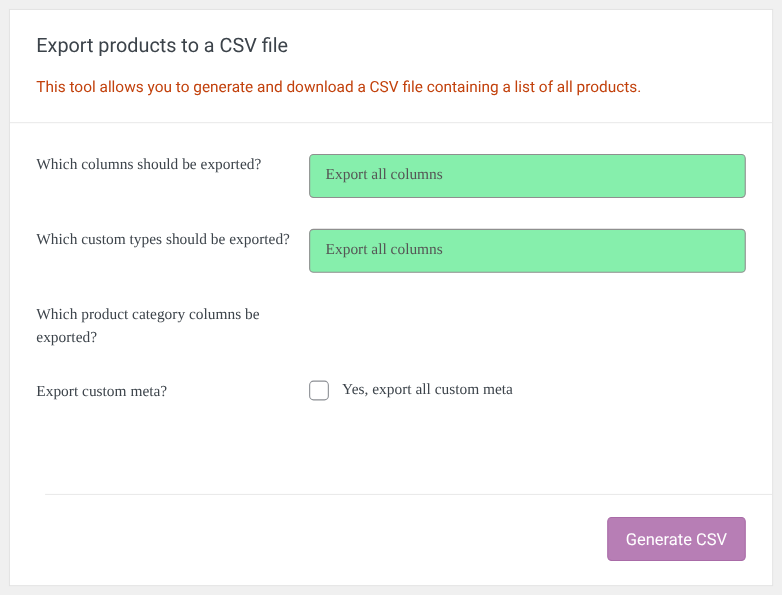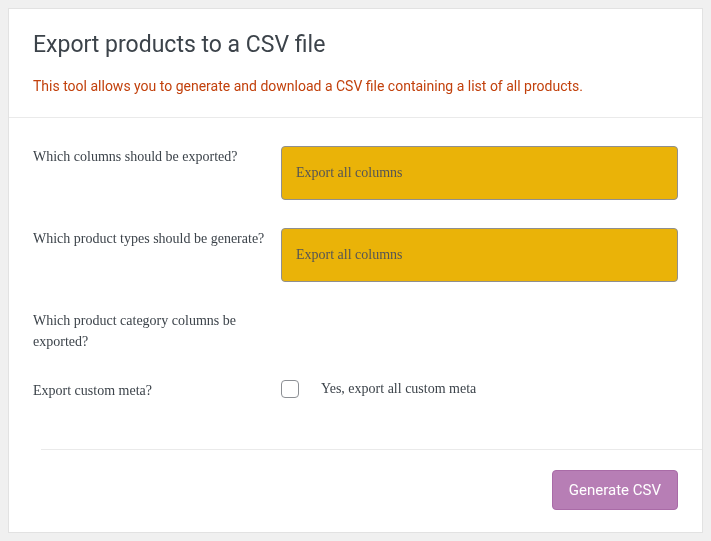--- a/index.html
+++ b/index.html
@@ -19,21 +19,21 @@
       height: 525px;
       padding: 0;
       display: flex;
       flex-direction: column;
     }
     .header-section {
       padding: 22px 24px 20px 24px;
       border-bottom: 1px solid #eaeaea;
     }
     .title {
-      font-size: 23px;
+      font-size: 18px;
       font-weight: 400;
       color: #3c434a;
       margin-bottom: 18px;
     }
     .description {
       font-size: 14px;
       color: #c2410c;
       line-height: 1.5;
     }
     .fields-section {
@@ -51,35 +51,35 @@
       font-size: 14px;
       color: #3c434a;
       line-height: 1.5;
       padding-right: 12px;
     }
     .field-control {
       flex: 1;
     }
     .select-box {
       width: 100%;
-      height: 54px;
+      height: 40px;
       border: 1px solid #8f8f8f;
       border-radius: 4px;
-      background: #eab308;
+      background: #86efac;
       padding: 0 14px;
       font-size: 14px;
       color: #555;
       display: flex;
       align-items: center;
       cursor: text;
     }
     .checkbox-row {
       display: flex;
       align-items: center;
-      gap: 22px;
+      gap: 12px;
     }
     .checkbox {
       width: 18px;
       height: 18px;
       border: 1px solid #8c8f94;
       border-radius: 4px;
       background: #fff;
       cursor: pointer;
       flex-shrink: 0;
     }
@@ -121,21 +121,21 @@
     <div class="field-row">
       <div class="field-label">Which columns should be exported?</div>
       <div class="field-control">
         <div class="select-box">
           <span>Export all columns</span>
         </div>
       </div>
     </div>
 
     <div class="field-row">
-      <div class="field-label">Which product types should be generate?</div>
+      <div class="field-label">Which custom types should be exported?</div>
       <div class="field-control">
         <div class="select-box">
           <span>Export all columns</span>
         </div>
       </div>
     </div>
 
     <div class="field-row">
       <div class="field-label">Which product category columns be exported?</div>
     </div>

